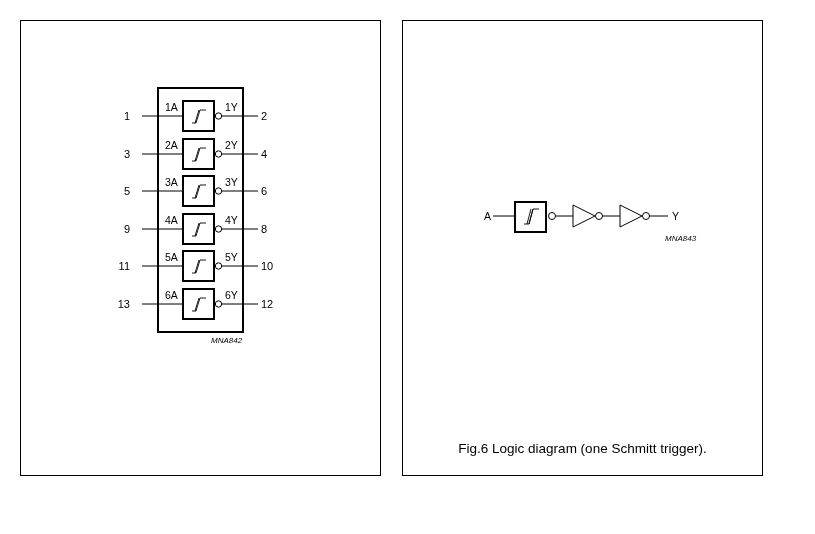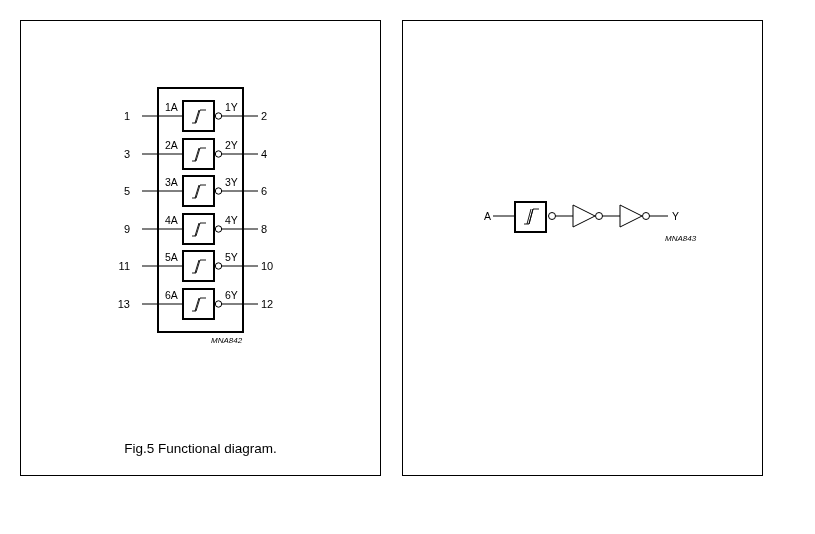--- a/index.html
+++ b/index.html
@@ -84,33 +84,33 @@
           <rect x="162" y="268" width="31" height="30" fill="none" stroke="#000" stroke-width="2"></rect>
           <path d="M171,290 L175,290 L179,277 L185,277 M174,290 L178,277" fill="none" stroke="#000" stroke-width="0.9"></path>
           <circle cx="197.5" cy="283" r="3.2" fill="#fff" stroke="#000" stroke-width="1"></circle>
           <text x="204" y="278" class="lbl">6Y</text>
           <line x1="200.7" y1="283" x2="237" y2="283" stroke="#000" stroke-width="1"></line>
           <text x="240" y="287" class="pin">12</text>
         </g>
       </g>
     <text id="code5" class="code" x="190" y="322">MNA842</text>
   </svg>
-  <div class="caption">Fig.5  Functional diagram.</div>
 </div>
 
 <div class="panel" id="panel-fig6">
   <svg id="svg6" width="361" height="456">
     <text class="lbl" x="81" y="199">A</text>
     <line x1="90" y1="195" x2="112" y2="195" stroke="#000" stroke-width="1"></line>
     <rect x="112" y="181" width="31" height="30" fill="none" stroke="#000" stroke-width="2"></rect>
     <path d="M121,203 L126,203 L130,188 L136,188 M124,203 L128,188 M126,203 L130,188" fill="none" stroke="#000" stroke-width="0.9" transform="translate(0,0)"></path>
     <circle cx="149" cy="195" r="3.5" fill="#fff" stroke="#000" stroke-width="1"></circle>
     <line x1="152.5" y1="195" x2="170" y2="195" stroke="#000" stroke-width="1"></line>
     <polygon points="170,184 170,206 192,195" fill="#fff" stroke="#000" stroke-width="1"></polygon>
     <circle cx="196" cy="195" r="3.5" fill="#fff" stroke="#000" stroke-width="1"></circle>
     <line x1="199.5" y1="195" x2="217" y2="195" stroke="#000" stroke-width="1"></line>
     <polygon points="217,184 217,206 239,195" fill="#fff" stroke="#000" stroke-width="1"></polygon>
     <circle cx="243" cy="195" r="3.5" fill="#fff" stroke="#000" stroke-width="1"></circle>
     <line x1="246.5" y1="195" x2="265" y2="195" stroke="#000" stroke-width="1"></line>
     <text class="lbl" x="269" y="199">Y</text>
     <text class="code" x="262" y="220">MNA843</text>
   </svg>
+  <div class="caption">Fig.6  Logic diagram (one Schmitt trigger).</div>
 </div>
 
 </body></html>

